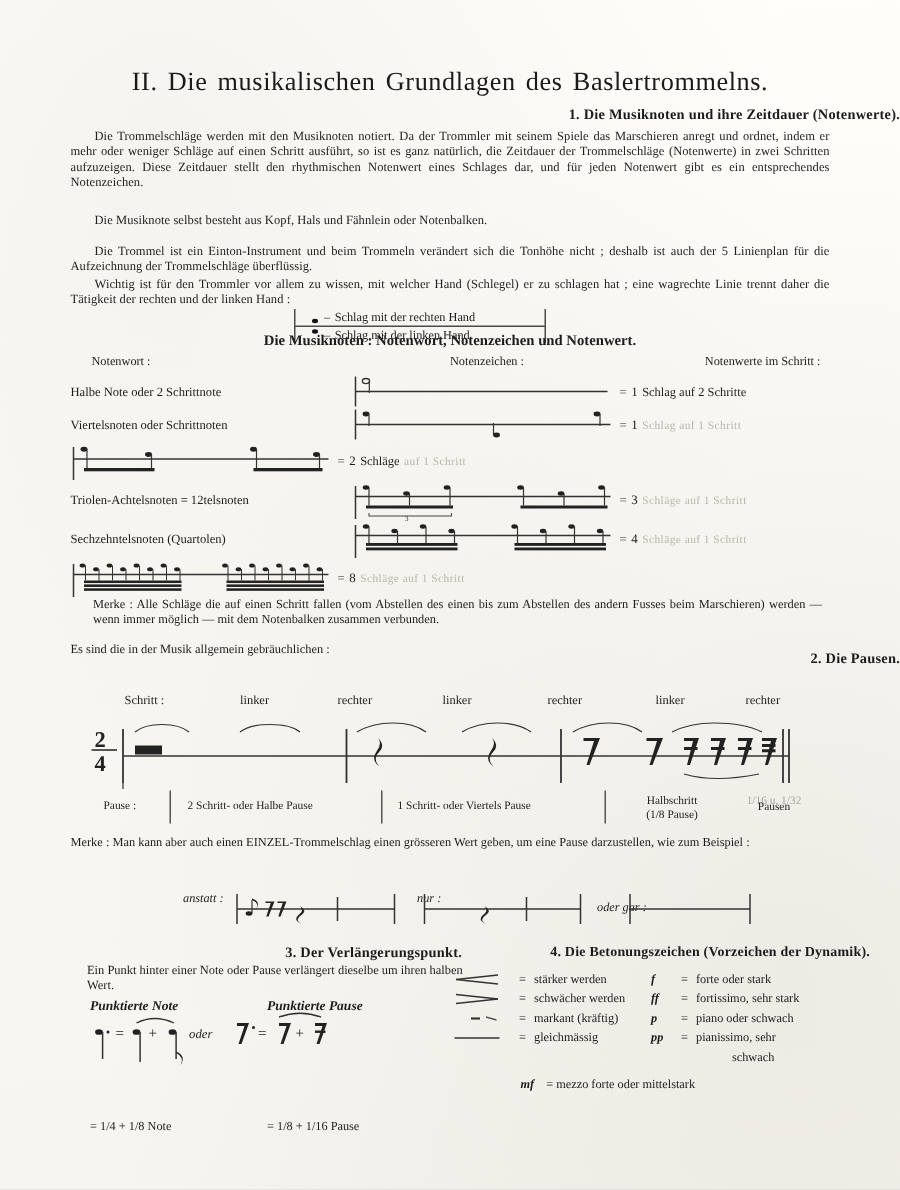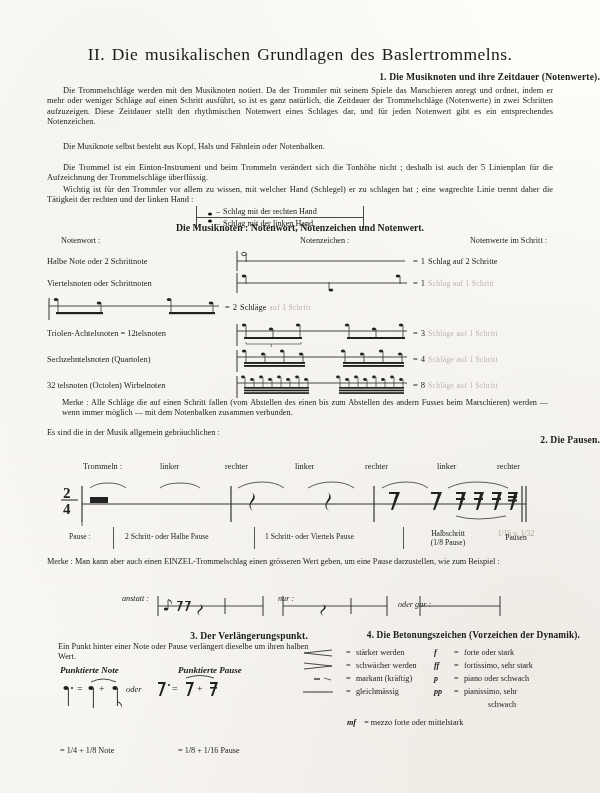--- a/index.html
+++ b/index.html
@@ -390,21 +390,20 @@
           </svg>
         </div>
         <div class="valcol">
           <span class="eq">=</span>
           <span class="num">4</span>
           <span class="faint">Schläge auf 1 Schritt</span>
         </div>
       </div>
 
       <div class="nrow" style="min-height:26px;">
-        <div class="lbl">32 telsnoten (Octolen) Wirbelnoten</div>
         <div class="glyphcol">
           <svg width="178" height="26" viewBox="0 0 178 26">
             <line x1="2" y1="2" x2="2" y2="24" stroke="#333" stroke-width="1"></line>
             <line x1="2" y1="9" x2="172" y2="9" stroke="#333" stroke-width="0.9"></line>
             <g fill="#222">
               <ellipse cx="8" cy="3" rx="1.9" ry="1.4"></ellipse>
                 <ellipse cx="17" cy="5.5" rx="1.9" ry="1.4"></ellipse>
               <ellipse cx="26" cy="3" rx="1.9" ry="1.4"></ellipse>
                 <ellipse cx="35" cy="5.5" rx="1.9" ry="1.4"></ellipse>
               <ellipse cx="44" cy="3" rx="1.9" ry="1.4"></ellipse>
@@ -460,21 +459,21 @@
 
     <div class="merke merke1">
       <span>Merke : Alle Schläge die auf einen Schritt fallen (vom Abstellen des einen bis zum Abstellen des andern Fusses beim Marschieren) werden — wenn immer möglich — mit dem Notenbalken zusammen verbunden.</span>
     </div>
 
     <div class="sub-head sec2-head">2. Die Pausen.</div>
 
     <div class="line-txt gebr">Es sind die in der Musik allgemein gebräuchlichen :</div>
 
     <div class="schritt-row">
-      <span style="left:36px;">Trommeln :</span>
+      <span style="left:36px;">Schritt :</span>
       <span style="left:113px;">linker</span>
       <span style="left:178px;">rechter</span>
       <span style="left:248px;">linker</span>
       <span style="left:318px;">rechter</span>
       <span style="left:390px;">linker</span>
       <span style="left:450px;">rechter</span>
     </div>
 
     <div class="pause-staff">
       <svg width="490" height="48" viewBox="0 0 490 48">

